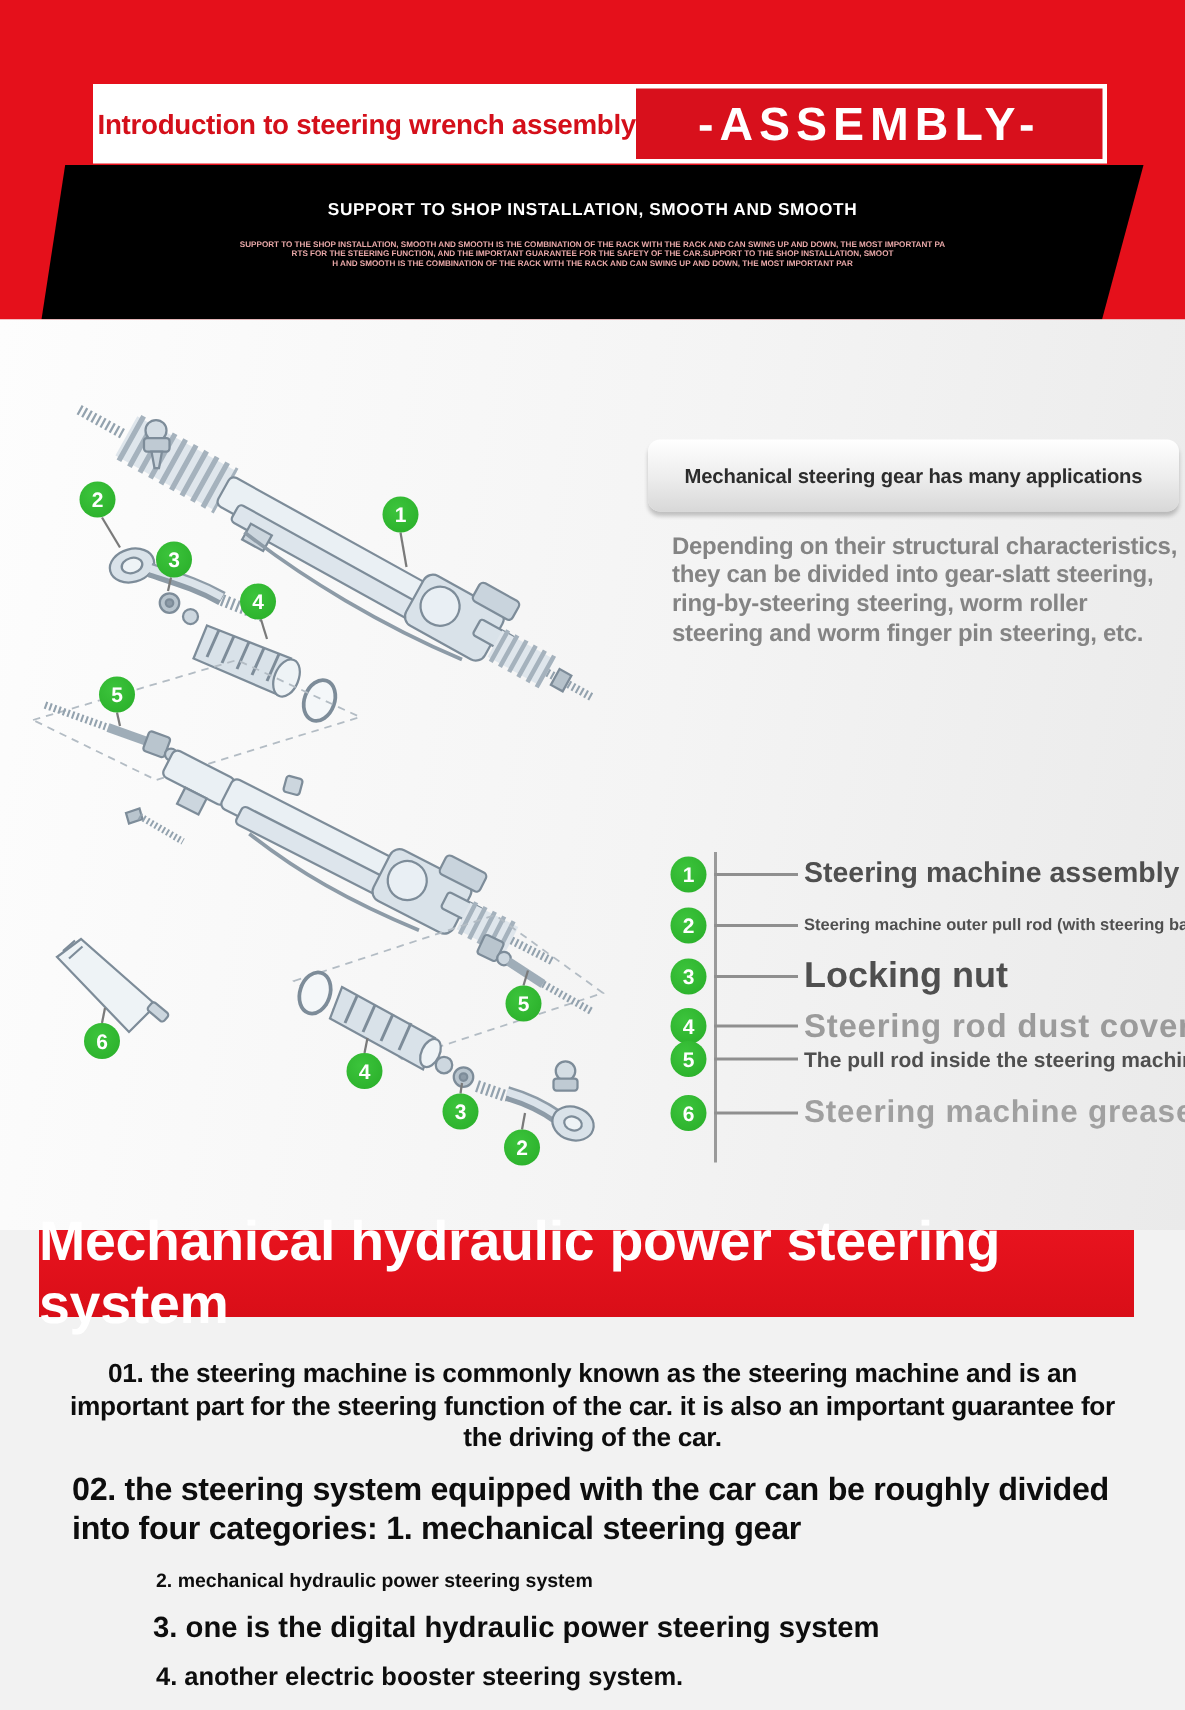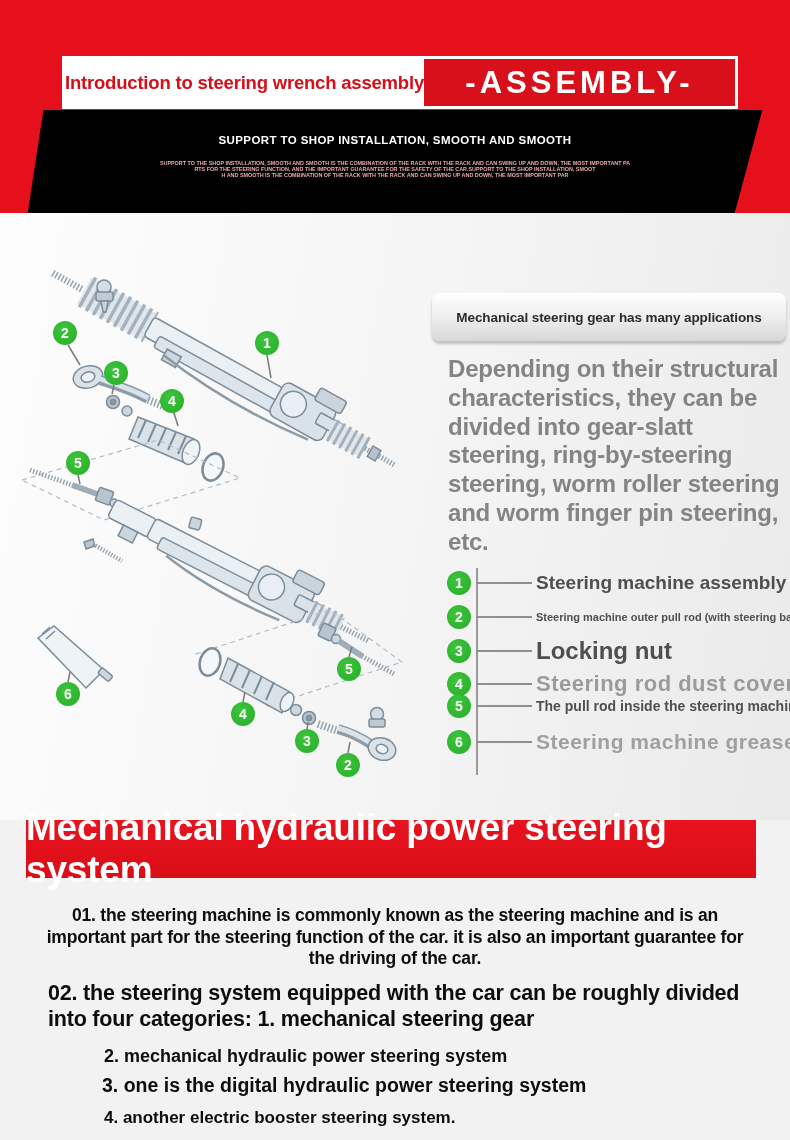--- a/index.html
+++ b/index.html
@@ -53,21 +53,21 @@
 
   .info-box {
     position:absolute; left:432px; top:80px; width:354px; height:48px;
     border-radius:8px; background:linear-gradient(180deg,#ffffff 0%,#ececec 55%,#d8d8d8 100%);
     box-shadow:0 3px 3px rgba(0,0,0,0.22);
     display:flex; align-items:center; justify-content:center;
     font-size:13.5px; font-weight:bold; color:#2c2c2c; letter-spacing:-0.1px;
   }
   .info-body {
     position:absolute; left:448px; top:142px; width:340px;
-    font-size:24px; font-weight:bold; color:#848484; line-height:1.2; letter-spacing:-0.2px;
+    font-size:16px; font-weight:bold; color:#848484; line-height:1.2; letter-spacing:-0.2px;
   }
 
   .legend-vline { position:absolute; left:476px; top:355px; width:2px; height:207px; background:#9a9a9a; }
   .legend-row { position:absolute; left:447px; display:flex; align-items:center; }
   .legend-dot {
     width:24px; height:24px; border-radius:50%;
     background:radial-gradient(circle at 40% 35%, #3cc43c, #28ad28);
     color:#fff; font-size:14px; font-weight:bold; text-align:center; line-height:24px; flex:0 0 auto;
   }
   .legend-line { width:56px; height:2px; background:#8f8f8f; margin-left:5px; flex:0 0 auto; }
@@ -89,21 +89,21 @@
 
   
   .p1 {
     position:absolute; left:35px; top:905px; width:720px; text-align:center;
     font-size:17.5px; font-weight:bold; color:#0d0d0d; line-height:1.24; letter-spacing:-0.2px;
   }
   .p2 {
     position:absolute; left:48px; top:981px; width:700px; text-align:left;
     font-size:21.5px; font-weight:bold; color:#0d0d0d; line-height:1.2; letter-spacing:-0.2px;
   }
-  .li-2 { position:absolute; left:104px; top:1046px; font-size:18px; font-weight:bold; color:#0d0d0d; }
+  .li-2 { position:absolute; left:104px; top:1046px; font-size:13px; font-weight:bold; color:#0d0d0d; }
   .li-3 { position:absolute; left:102px; top:1074px; font-size:19.5px; font-weight:bold; color:#0d0d0d; }
   .li-4 { position:absolute; left:104px; top:1108px; font-size:17px;   font-weight:bold; color:#0d0d0d; }
 </style>
 </head>
 <body>
 
 <div class="page">
 
   <div class="header">
     <div class="title-row">

